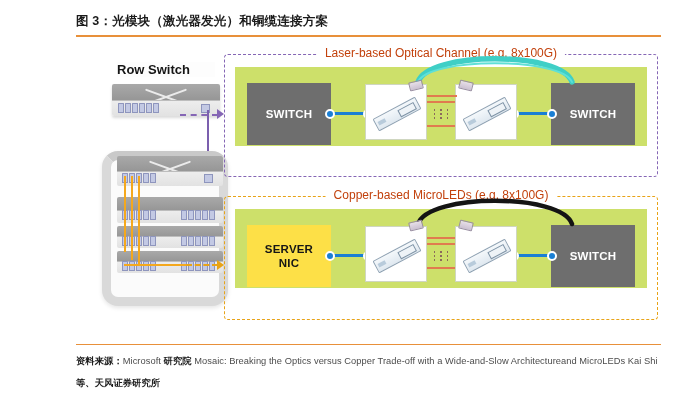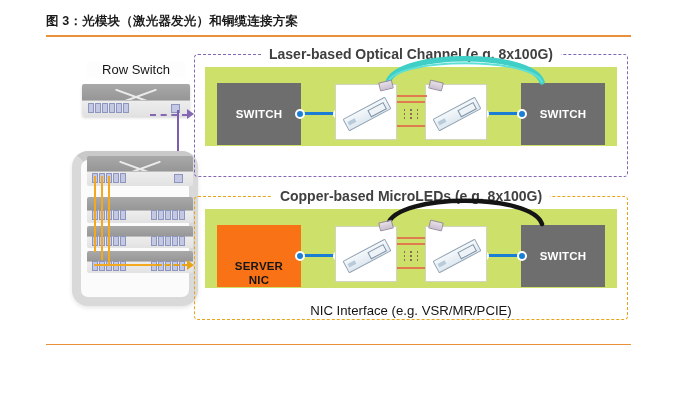--- a/index.html
+++ b/index.html
@@ -11,20 +11,21 @@
     width: 677px;
     height: 403px;
     font-family: "Liberation Sans", "DejaVu Sans", sans-serif;
     color: #1a1a1a;
     position: relative;
     overflow: hidden;
   }
   .page {
     position: absolute;
     inset: 0;
+    margin-left: 30px;
   }
 
   
   .fig-title {
     position: absolute;
     left: 46px;
     top: 13px;
     font-size: 12.5px;
     font-weight: bold;
     letter-spacing: 0.2px;
@@ -69,23 +70,23 @@
     width: 585px;
     height: 296px;
   }
 
   
   .row-switch-label {
     position: absolute;
     left: 41px;
     top: 18px;
     width: 98px;
-    text-align: center;
+    text-align: left;
     font-size: 13px;
-    font-weight: normal;
+    font-weight: bold;
     color: #161616;
     background: #fdfdfd;
   }
   .rack-switch-label {
     position: absolute;
     left: 24px;
     top: 266px;
     width: 130px;
     text-align: center;
     font-size: 13px;
@@ -181,23 +182,23 @@
     height: 124px;
     border: 1.8px dashed #E8A317;
   }
   .panel-title {
     position: absolute;
     top: -9px;
     left: 50%;
     transform: translateX(-50%);
     background: #ffffff;
     padding: 0 8px;
-    font-size: 14px;
-    font-weight: bold;
-    color: #404040;
+    font-size: 12px;
+    font-weight: normal;
+    color: #c2410c;
     white-space: nowrap;
   }
   .panel-footer {
     position: absolute;
     bottom: 1px;
     left: 50%;
     transform: translateX(-50%);
     font-size: 13.2px;
     color: #141414;
     white-space: nowrap;
@@ -223,23 +224,22 @@
     font-size: 11.5px;
     font-weight: bold;
     line-height: 14px;
     letter-spacing: .2px;
   }
   .ep-switch {
     background: #6e6e6e;
     color: #ffffff;
   }
   .ep-nic {
-    background: #f97316;
+    background: #fde047;
     color: #161616;
-    justify-content: flex-end;
   }
 
   
   .blue-line {
     position: absolute;
     height: 3.4px;
     background: #1a7fd4;
   }
   .blue-dot {
     position: absolute;
@@ -533,21 +533,23 @@
         <div class="vdots"></div>
         <div class="vdots"></div>
       </div>
 
       <svg class="cable-wrap" style="left:175px;top:-4px;width:190px;height:44px;" viewBox="0 0 190 44">
         <path d="M18,31 C28,0 162,0 172,31" fill="none" stroke="#141414" stroke-width="4.5" stroke-linecap="round"></path>
       </svg>
       <div class="conn light" style="left:184px;top:24px;transform:rotate(-14deg);"></div>
       <div class="conn light" style="right:184px;top:24px;transform:rotate(14deg);"></div>
 
-      <div class="panel-footer">NIC Interface (e.g. VSR/MR/PCIE)</div>
     </div>
 
   </div>
 
   <div class="rule-bottom"></div>
 
+  <div class="source">
+    <span class="cn">资料来源：</span><span>Microsoft </span><span class="cn">研究院</span><span> Mosaic: Breaking the Optics versus Copper Trade-off with a Wide-and-Slow Architecture</span><span>and MicroLEDs Kai Shi </span><span class="cn">等、天风证券研究所</span>
+  </div>
 
 </div>
 
 </body></html>

